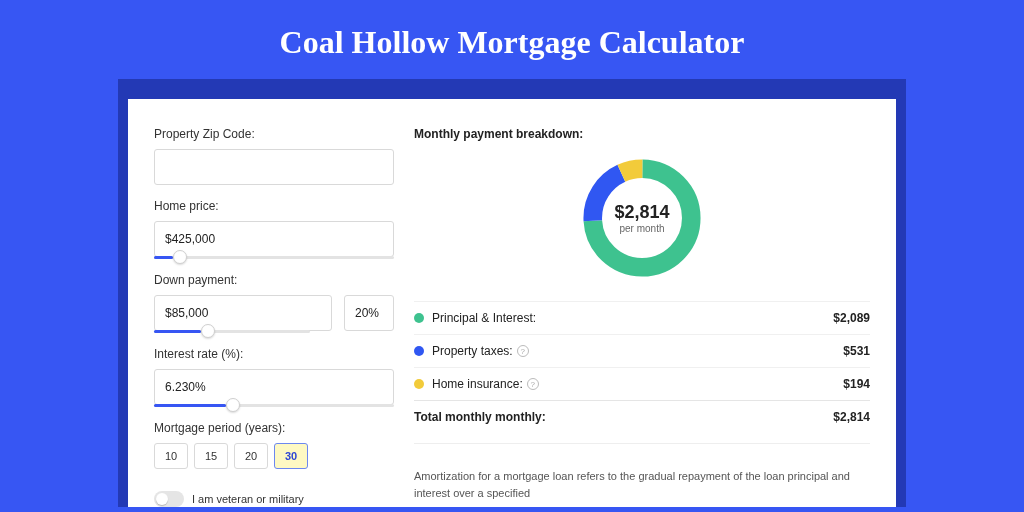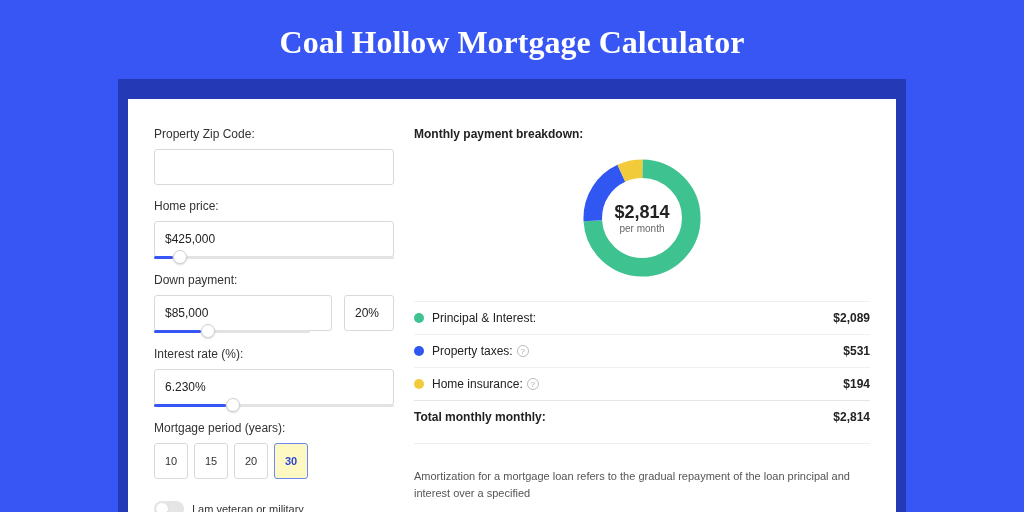--- a/index.html
+++ b/index.html
@@ -79,21 +79,21 @@
     width: 14px; height: 14px;
     background: #fff;
     border: 1px solid #d0d0d0;
     border-radius: 50%;
     box-shadow: 0 1px 2px rgba(0,0,0,0.15);
     position: absolute;
     top: -6px;
   }
   .period-row { display: flex; gap: 6px; }
   .period-btn {
-    width: 34px; height: 36px;
+    width: 34px; height: 26px;
     border: 1px solid #d9d9d9;
     border-radius: 3px;
     background: #fff;
     font-size: 11px;
     color: #333;
     display: flex;
     align-items: center;
     justify-content: center;
     cursor: pointer;
   }

